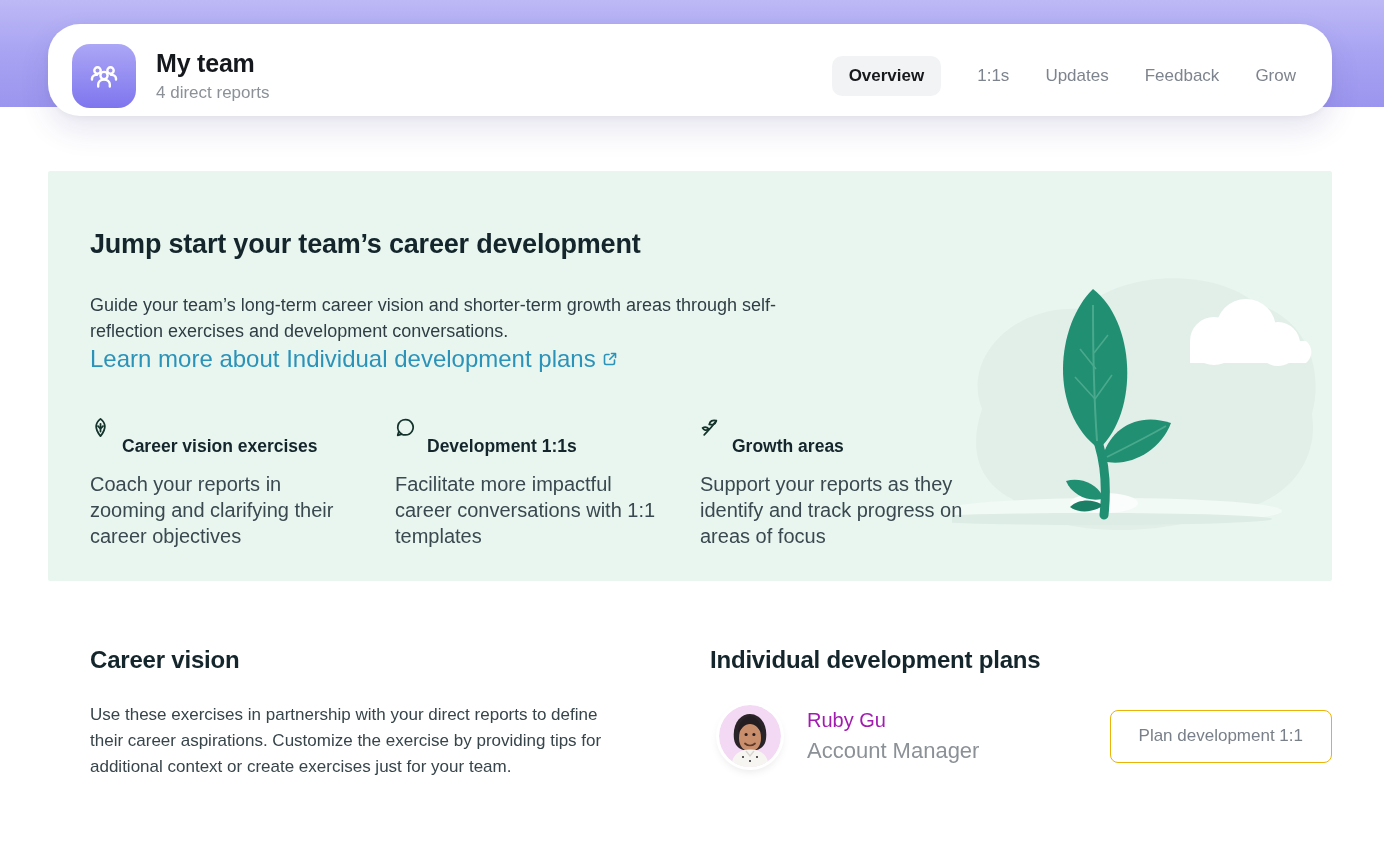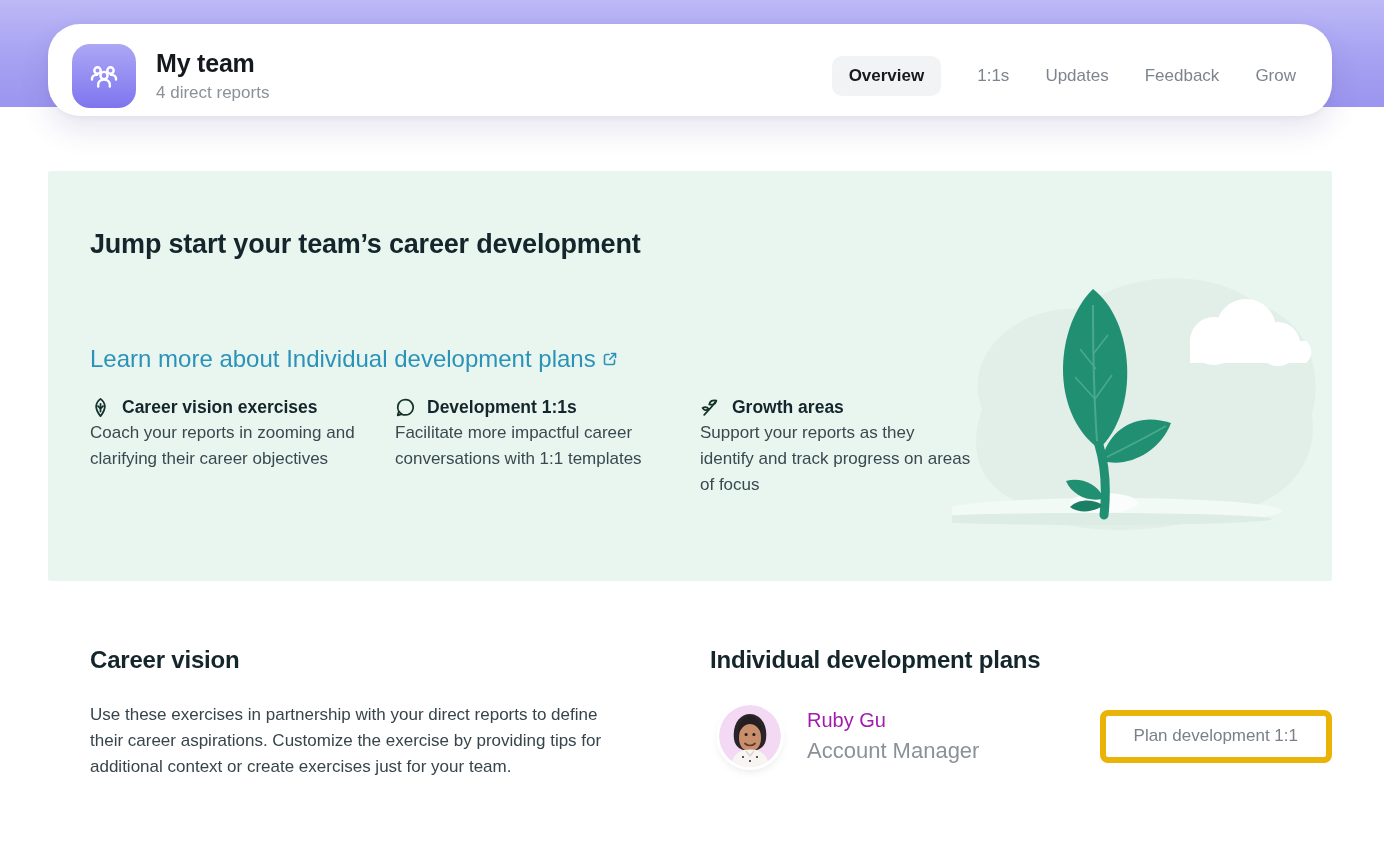--- a/index.html
+++ b/index.html
@@ -25,38 +25,38 @@
 
   
   .promo { position:absolute; left:48px; top:171px; width:1284px; height:410px;
     background:#e9f6f0; border-radius:2px; overflow:hidden; }
   .promo-title { position:absolute; left:42px; top:58px; font-size:27px; font-weight:700; color:#14262b; letter-spacing:-0.2px; }
   .promo-desc { position:absolute; left:42px; top:121px; width:710px; font-size:18px; line-height:26px; color:#2f3e44; }
   .promo-link { position:absolute; left:42px; top:174px; font-size:24px; color:#2b92b8; display:flex; align-items:center; gap:6px; cursor:pointer; text-decoration:none; }
   .features { position:absolute; left:42px; top:226px; display:flex; }
   .feature { width:305px; }
   .feature-head { display:flex; align-items:center; gap:11px; }
-  .feature-title { font-size:17.5px; font-weight:700; color:#14262b; }
-  .feature-desc { margin-top:2px; width:272px; font-size:17px; line-height:26px; color:#3a494f; }
+  .feature-title { font-size:17.5px; font-weight:700; color:#14262b;margin-top:39px; }
+  .feature-desc { margin-top:14px; width:272px; font-size:20px; line-height:26px; color:#3a494f; }
 
   
   .illus { position:absolute; right:8px; top:78px; width:372px; height:320px; pointer-events:none; }
 
   
   .section-title { position:absolute; font-size:24px; font-weight:700; color:#14262b; letter-spacing:-0.2px; }
   .cv-title { left:90px; top:646px; }
   .cv-desc { position:absolute; left:90px; top:702px; width:525px; font-size:17px; line-height:26px; color:#37454b; }
   .idp-title { left:710px; top:646px; }
   .person-row { position:absolute; left:710px; top:700px; width:622px; height:72px; display:flex; align-items:center; }
   .avatar { width:62px; height:62px; border-radius:50%; overflow:hidden; flex:0 0 auto;
     box-shadow:0 0 0 3px #ffffff, 0 4px 10px rgba(0,0,0,0.10); margin-left:9px; }
   .person-text { margin-left:26px; }
   .person-name { font-size:20px; font-weight:400; color:#a21caf; }
   .person-role { font-size:22px; color:#8b9197; margin-top:6px; }
-  .plan-btn { margin-left:auto; height:53px; padding:0 28px; background:#ffffff; border:6px solid #eab308;
+  .plan-btn { margin-left:auto; height:53px; padding:0 28px; background:#ffffff; border:1px solid #eab308;
     border-radius:8px; font-size:17px; color:#7a8089; font-family:"Liberation Sans",sans-serif; cursor:pointer; display:flex; align-items:center; }
 </style>
 </head>
 <body>
 
 <div class="stage">
 
   <div class="top-band"></div>
 
   <div class="header-card">
@@ -100,20 +100,21 @@
       <path d="M147 200 C 96 162 104 76 141 40 C 183 72 188 162 147 200 Z" fill="#218f72"></path>
       <path d="M145 192 C 142 150 141 104 141 56" stroke="#4aa98d" stroke-width="2" fill="none"></path>
       <path d="M143 150 L123 128 M144 120 L128 100 M143 150 L160 126 M142 104 L156 86" stroke="#4aa98d" stroke-width="1.6" fill="none"></path>
       <path d="M151 212 C 176 219 208 203 219 174 C 187 163 160 178 151 206 Z" fill="#218f72"></path>
       <path d="M155 208 C 175 198 195 188 214 177" stroke="#4aa98d" stroke-width="1.8" fill="none"></path>
       <path d="M150 250 C 136 253 120 246 114 232 C 129 228 144 235 150 246 Z" fill="#218f72"></path>
       <path d="M149 258 C 138 264 126 264 118 258 C 126 250 140 250 149 255 Z" fill="#1b7f66"></path>
     </svg>
 
     <div class="promo-title">Jump start your team’s career development</div>
+    <div class="promo-desc">Guide your team’s long-term career vision and shorter-term growth areas through self-reflection exercises and development conversations.</div>
     <a class="promo-link" href="#">
       <span>Learn more about Individual development plans</span>
       <svg width="16" height="16" viewBox="0 0 16 16" fill="none" stroke="#2b92b8" stroke-width="1.6" stroke-linecap="round" stroke-linejoin="round">
         <path d="M7 3.5 H4.2 A1.7 1.7 0 0 0 2.5 5.2 v6.6 A1.7 1.7 0 0 0 4.2 13.5 h6.6 a1.7 1.7 0 0 0 1.7-1.7 V9"></path>
         <path d="M9.5 2.5 h4 v4"></path>
         <path d="M13.2 2.8 L7.8 8.2"></path>
       </svg>
     </a>
 
     <div class="features">

